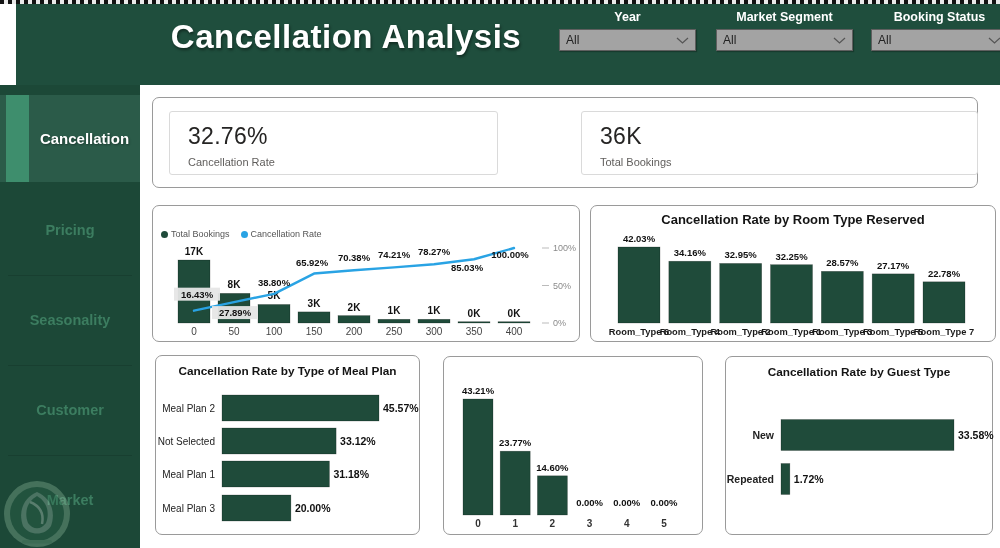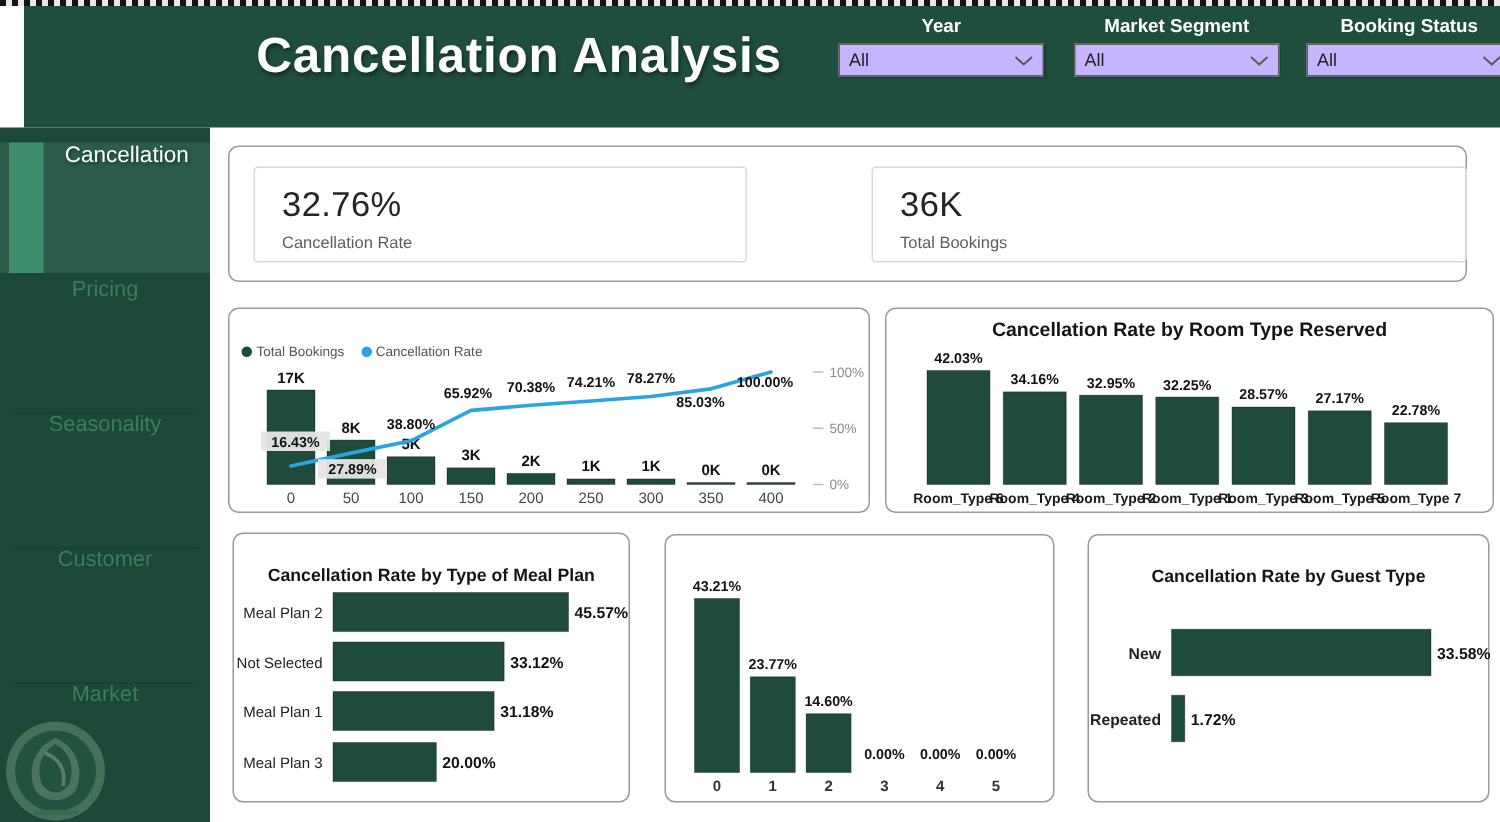--- a/index.html
+++ b/index.html
@@ -9,28 +9,28 @@
   .top-dots { position:absolute; top:0; left:0; width:1000px; height:4px; z-index:6;
     background:repeating-linear-gradient(90deg,#141414 0 4px,#e9e9e9 4px 8px); }
 
   .header { position:absolute; top:0; left:0; width:1000px; height:85px; background:#1F4E3D;margin-left:16px; }
   .page-title { position:absolute; top:18px; left:145px; width:370px; text-align:center;
     font-size:33px; font-weight:700; color:#ffffff; letter-spacing:.5px;
     text-shadow:1px 2px 3px rgba(0,0,0,.45); }
 
   .filter { position:absolute; top:10px; width:137px; }
   .filter-label { color:#ffffff; font-weight:700; font-size:12.5px; text-align:center; margin-bottom:5px; }
-  .dropdown { height:22px; background:#c4b5fd; border:1px solid #5f5f5f; display:flex;
+  .dropdown { height:22px; background:#a3a3a3; border:1px solid #5f5f5f; display:flex;
     align-items:center; justify-content:space-between; padding:0 6px; font-size:12px; color:#222;
     box-shadow:1px 1px 1px rgba(0,0,0,.25); cursor:pointer; }
   #filter-year { left:543px; } #filter-market { left:700px; } #filter-booking { left:855px; }
 
   .sidebar { position:absolute; top:85px; left:0; width:140px; height:463px; background:#1C4837; }
-  .nav-item { position:absolute; left:0; width:140px; height:90px; display:flex; align-items:flex-start;
-    justify-content:center; color:#3C7D60; font-weight:400; font-size:14.5px; cursor:pointer; }
+  .nav-item { position:absolute; left:0; width:140px; height:90px; display:flex; align-items:center;
+    justify-content:center; color:#3C7D60; font-weight:700; font-size:14.5px; cursor:pointer; }
   .nav-item.active { top:10px; height:87px; background:#2B5B49; color:#ffffff; font-size:15px;
     padding-left:29px; text-shadow:1px 1px 2px rgba(0,0,0,.35); }
   .nav-item.active::before { content:''; position:absolute; left:6px; top:0; bottom:0; width:23px;
     background:#3E8E6D; }
   #nav-pricing { top:100px; } #nav-seasonality { top:190px; } #nav-customer { top:280px; } #nav-market { top:370px; }
   .nav-sep { position:absolute; left:8px; width:124px; height:1px; background:rgba(0,0,0,.12); }
 
   .watermark { position:absolute; left:0px; top:478px; opacity:.32; z-index:3; }
 
   .card { position:absolute; background:#ffffff; border:1px solid #9A9A9A; border-radius:7px; }
@@ -42,21 +42,21 @@
   .kpi-label { font-size:11px; color:#605E5C; margin-top:6px; }
 
   #chart-lead    { left:152px; top:205px; width:428px; height:137px; }
   #chart-room    { left:590px; top:205px; width:406px; height:137px; }
   #chart-meal    { left:155px; top:355px; width:265px; height:180px; }
   #chart-special { left:443px; top:356px; width:260px; height:179px; }
   #chart-guest   { left:725px; top:356px; width:268px; height:179px; }
 
   .chart-title { position:absolute; top:6px; left:0; right:0; text-align:center; font-weight:700;
     color:#141414; font-size:13px; }
-  .chart-title.small { font-size:11.8px; top:8px;margin-top:12px; }
+  .chart-title.small { font-size:11.8px; top:8px; }
   .legend { position:absolute; top:23px; left:8px; display:flex; gap:11px; font-size:9px;
     color:#555; align-items:center; }
   .legend-item { display:flex; align-items:center; gap:3px; }
   .dot { width:7px; height:7px; border-radius:50%; display:inline-block; }
   svg.chart-canvas { position:absolute; left:0; top:0; overflow:visible; font-family:inherit; }
 </style>
 </head>
 <body>
 
 <div id="stage">

